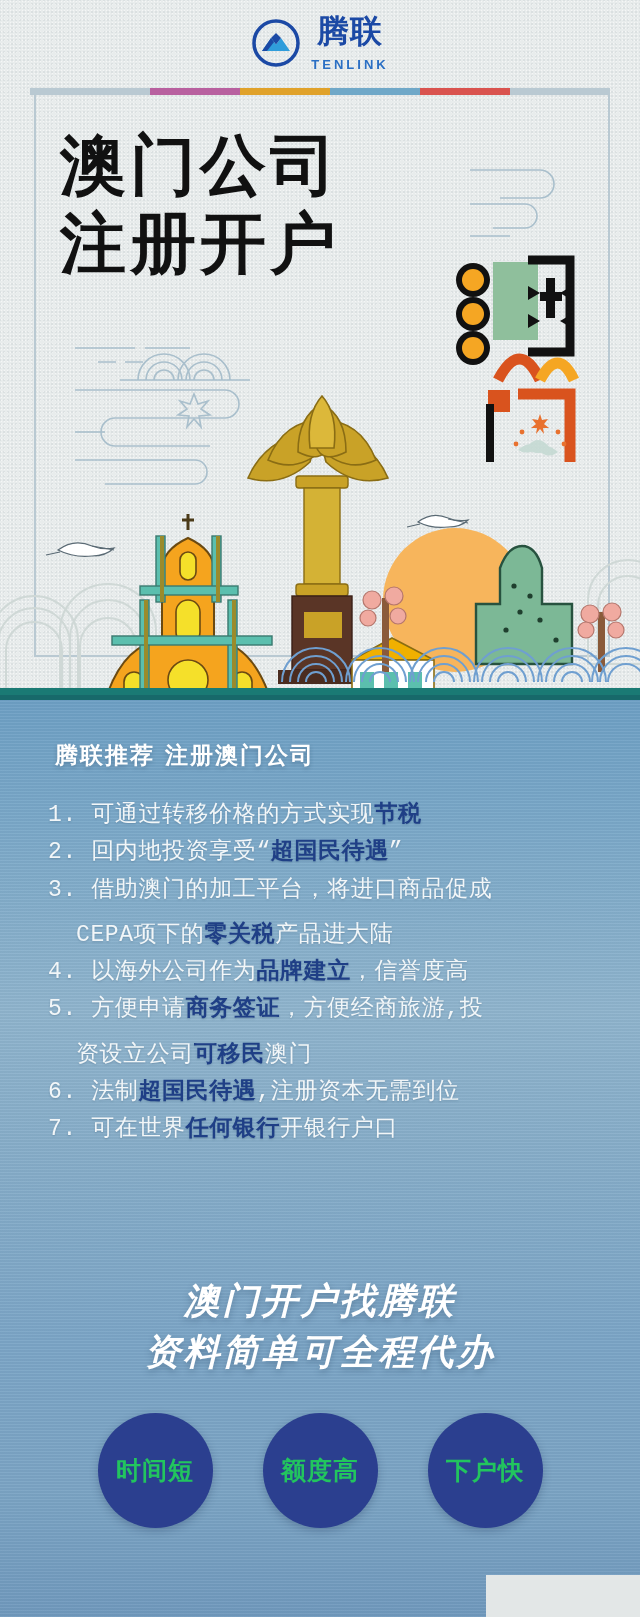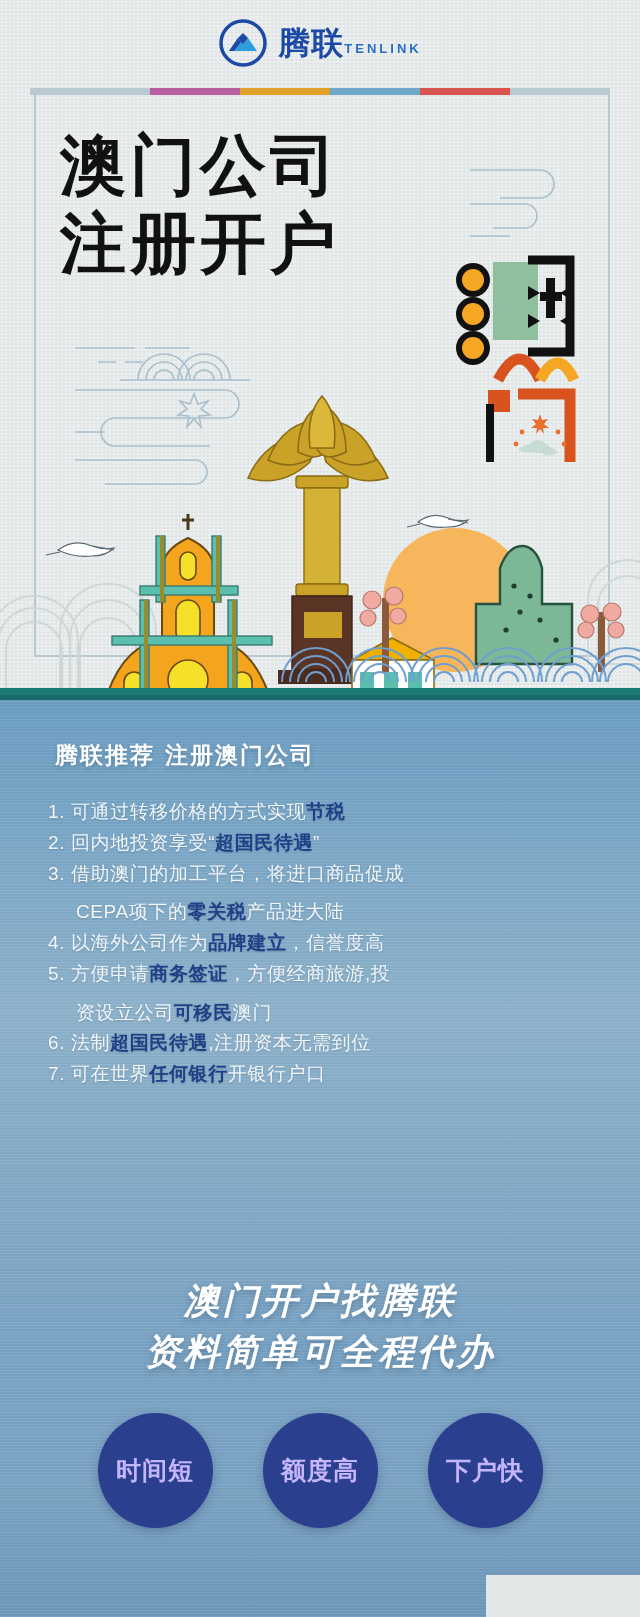--- a/index.html
+++ b/index.html
@@ -11,21 +11,21 @@
         background:#e8ecec;overflow:hidden;}
   .hero-noise{position:absolute;inset:0;
         background-image:radial-gradient(rgba(255,255,255,.55) 1px,transparent 1px),
                          radial-gradient(rgba(160,172,178,.18) 1px,transparent 1px);
         background-size:3px 3px,4px 4px;background-position:0 0,2px 2px;}
 
   
   .logo-wrap{position:absolute;left:0;top:12px;width:640px;height:62px;
         display:flex;align-items:center;justify-content:center;gap:10px;}
   .logo-mark{width:50px;height:50px;flex:none;}
-  .logo-txt{display:flex;flex-direction:row;align-items:center;line-height:1;}
+  .logo-txt{display:flex;flex-direction:column;align-items:center;line-height:1;}
   .logo-cn{font-size:32px;font-weight:bold;color:#1b49a5;letter-spacing:1px;
         font-family:"DejaVu Sans",sans-serif;}
   .logo-en{font-size:13px;font-weight:bold;color:#2a6fc4;letter-spacing:3px;margin-top:11px;}
 
   
   .bar{position:absolute;top:88px;left:30px;width:580px;height:7px;background:#b9c9d2;}
   .bar span{position:absolute;top:0;height:7px;}
   .frame{position:absolute;left:34px;top:95px;width:572px;height:560px;
         border:2px solid #b9c9d2;border-top:none;}
 
@@ -43,38 +43,38 @@
         background-image:repeating-linear-gradient(180deg,
             rgba(255,255,255,.055) 0px,rgba(255,255,255,.055) 1px,
             rgba(0,0,0,.028) 1px,rgba(0,0,0,.028) 3px);}
   .topline{position:absolute;left:0;top:0;width:640px;height:5px;background:#17696a;}
 
   .sect-head{position:absolute;left:55px;top:45px;font-family:"DejaVu Sans",sans-serif;
         font-weight:bold;font-size:23px;color:#fff;letter-spacing:2px;
         text-shadow:0 2px 4px rgba(30,60,90,.32);}
 
   .list{position:absolute;left:48px;top:102px;width:556px;}
-  .li{font-family:Liberation Sans, sans-serif;font-size:19px;color:#f2f6f8;
+  .li{font-family:Liberation Mono, monospace;font-size:23px;color:#f2f6f8;
         line-height:1.62;letter-spacing:.6px;white-space:pre-wrap;
         text-shadow:0 1px 2px rgba(40,70,100,.25);}
   .li .num{color:#f2f6f8;}
   .li b{color:#1f3f86;font-weight:bold;}
   .li .cont{display:block;padding-left:28px;margin-top:8px;}
 
   .cta{position:absolute;left:0;top:580px;width:640px;text-align:center;font-style:italic;}
   .cta div{font-family:"DejaVu Sans",sans-serif;font-weight:bold;font-size:36px;
         color:#fff;line-height:1.42;letter-spacing:3px;
         text-shadow:0 3px 6px rgba(35,65,95,.34);}
 
   .badges{position:absolute;left:0;top:718px;width:640px;
         display:flex;justify-content:center;gap:50px;}
   .badge{width:115px;height:115px;border-radius:50%;background:#2b3f8f;
         display:flex;align-items:center;justify-content:center;
         font-family:"DejaVu Sans",sans-serif;font-weight:bold;font-size:25px;
-        color:#c4b5fd;letter-spacing:1px;box-shadow:0 3px 8px rgba(20,35,70,.25);}
+        color:#22c55e;letter-spacing:1px;box-shadow:0 3px 8px rgba(20,35,70,.25);}
 
   .whitebox{position:absolute;left:486px;top:1575px;width:154px;height:42px;
         background:#e3e7e7;}
 </style>
 </head>
 <body>
 
 <div id="poster">
 
   <div class="hero">

